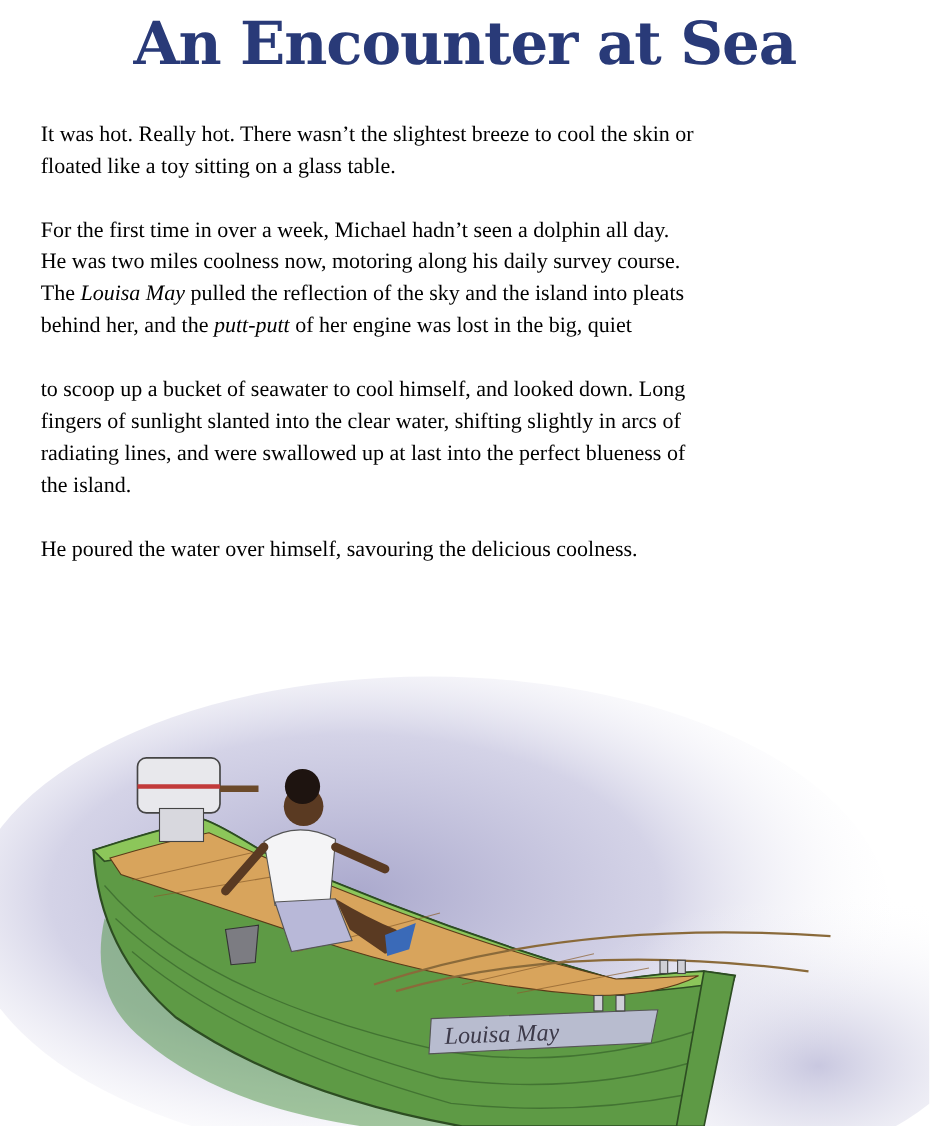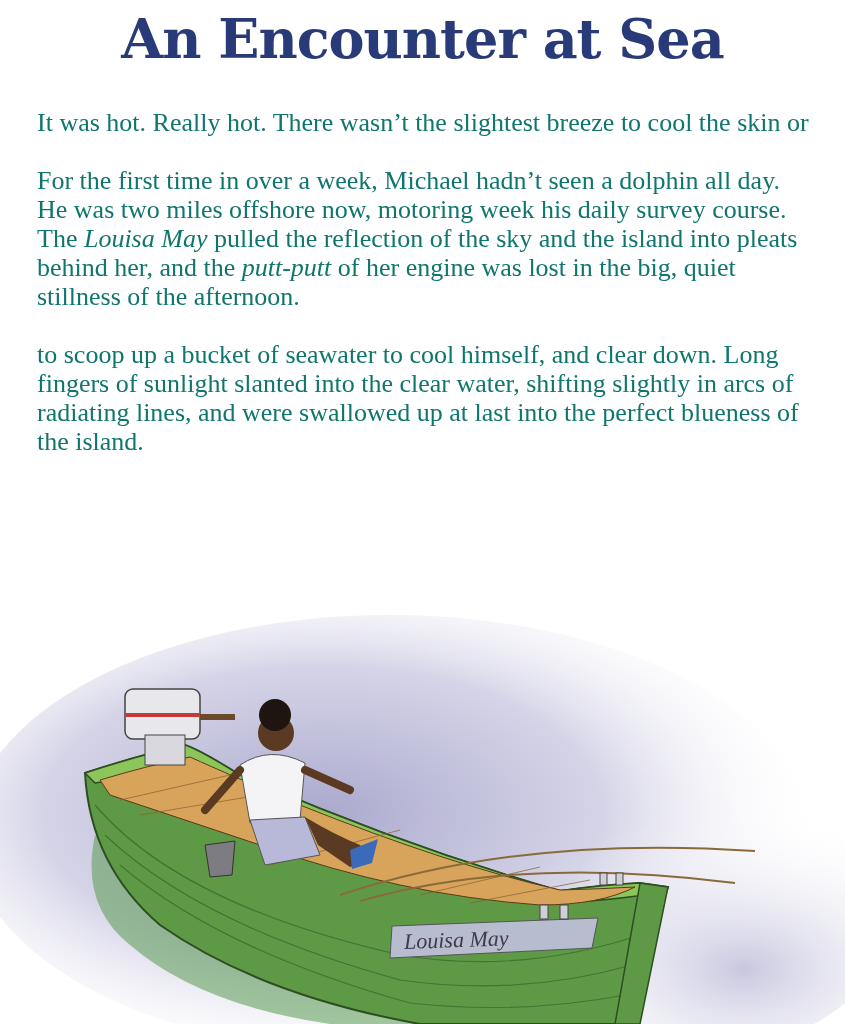--- a/index.html
+++ b/index.html
@@ -7,48 +7,51 @@
     width:845px; height:1024px; overflow:hidden; background:#ffffff;
     position:relative; font-family:"Liberation Serif","DejaVu Serif",serif;
   }
   .title {
     position:absolute; left:0; top:4px; width:845px; text-align:center;
     font-family:"DejaVu Serif","Liberation Serif",serif; font-weight:bold;
     font-size:54px; letter-spacing:-1px; color:#293a78; margin:0; line-height:70px;
   }
   .story { position:absolute; left:37px; top:108px; width:760px; }
   .story p {
-    margin:0 0 29px 0; font-size:26px; line-height:29px; color:#0f766e;
+    margin:0 0 29px 0; font-size:20px; line-height:29px; color:#000000;
   }
   .story p .line { display:block; white-space:nowrap; }
   .story em { font-style:italic; }
   .illus { position:absolute; left:0; top:605px; width:845px; height:419px; }
   .illus svg { width:845px; height:419px; display:block; }
 </style>
 </head>
 <body>
 
 <h1 class="title">An Encounter at Sea</h1>
 
 <div class="story" id="story">
     <p>
       <span class="line">It was hot. Really hot. There wasn’t the slightest breeze to cool the skin or</span>
+      <span class="line">floated like a toy sitting on a glass table.</span>
     </p>
     <p>
       <span class="line">For the first time in over a week, Michael hadn’t seen a dolphin all day.</span>
-      <span class="line">He was two miles offshore now, motoring week his daily survey course.</span>
+      <span class="line">He was two miles coolness now, motoring along his daily survey course.</span>
       <span class="line">The <em>Louisa May</em> pulled the reflection of the sky and the island into pleats</span>
       <span class="line">behind her, and the <em>putt-putt</em> of her engine was lost in the big, quiet</span>
-      <span class="line">stillness of the afternoon.</span>
     </p>
     <p>
-      <span class="line">to scoop up a bucket of seawater to cool himself, and clear down. Long</span>
+      <span class="line">to scoop up a bucket of seawater to cool himself, and looked down. Long</span>
       <span class="line">fingers of sunlight slanted into the clear water, shifting slightly in arcs of</span>
       <span class="line">radiating lines, and were swallowed up at last into the perfect blueness of</span>
       <span class="line">the island.</span>
+    </p>
+    <p>
+      <span class="line">He poured the water over himself, savouring the delicious coolness.</span>
     </p>
   </div>
 
 <div class="illus">
   <svg viewBox="0 0 845 419" xmlns="http://www.w3.org/2000/svg">
     <defs>
       <radialGradient id="wash" cx="0.42" cy="0.45" r="0.6">
         <stop offset="0" stop-color="#8e8cbc" stop-opacity="0.75"></stop>
         <stop offset="0.55" stop-color="#a9a7cf" stop-opacity="0.5"></stop>
         <stop offset="1" stop-color="#ffffff" stop-opacity="0"></stop>

